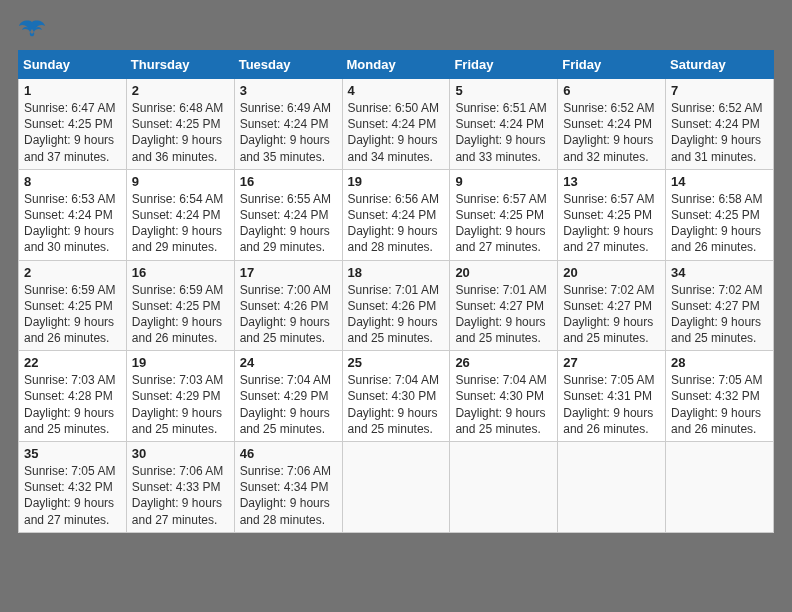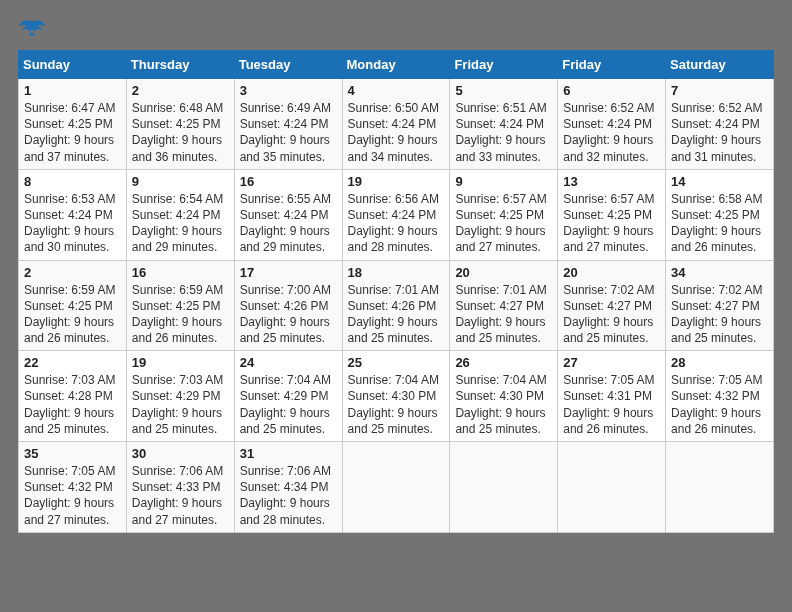--- a/index.html
+++ b/index.html
@@ -246,21 +246,21 @@
         <tr>
           <td>
             <span class="day-num">35</span>
             <div class="day-info">Sunrise: 7:05 AM<br>Sunset: 4:32 PM<br>Daylight: 9 hours and 27 minutes.</div>
           </td>
           <td>
             <span class="day-num">30</span>
             <div class="day-info">Sunrise: 7:06 AM<br>Sunset: 4:33 PM<br>Daylight: 9 hours and 27 minutes.</div>
           </td>
           <td>
-            <span class="day-num">31</span>
+            <span class="day-num">46</span>
             <div class="day-info">Sunrise: 7:06 AM<br>Sunset: 4:34 PM<br>Daylight: 9 hours and 28 minutes.</div>
           </td>
           <td class="empty-cell"></td>
           <td class="empty-cell"></td>
           <td class="empty-cell"></td>
           <td class="empty-cell"></td>
         </tr>
       </tbody>
   </table>
 </div>

